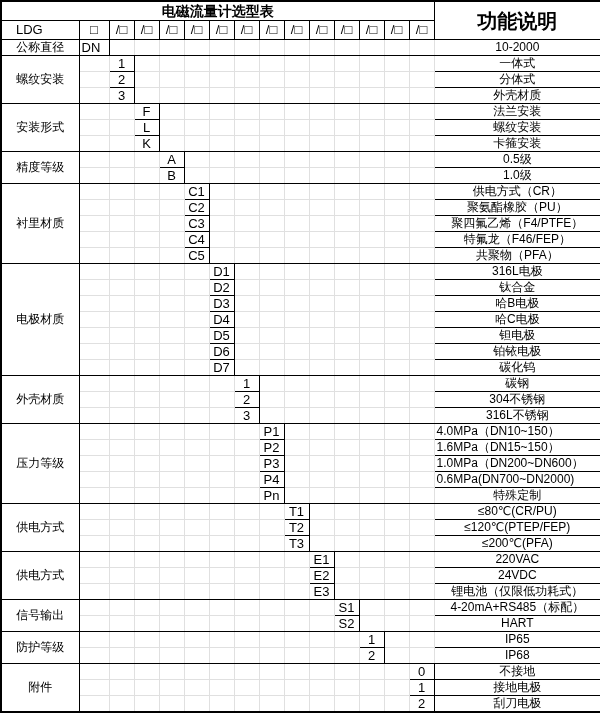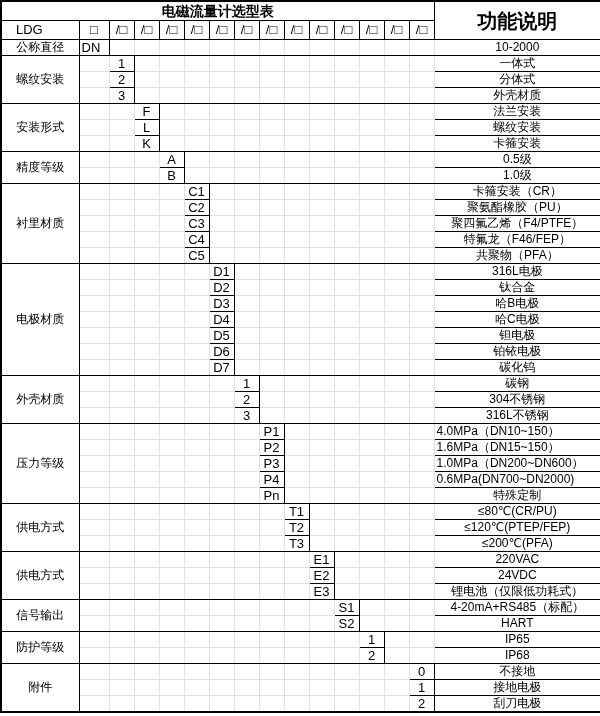--- a/index.html
+++ b/index.html
@@ -251,21 +251,21 @@
         <td class="solid code">C1</td>
         <td class="empty"></td>
         <td class="empty"></td>
         <td class="empty"></td>
         <td class="empty"></td>
         <td class="empty"></td>
         <td class="empty"></td>
         <td class="empty"></td>
         <td class="empty"></td>
         <td class="empty"></td>
-        <td class="solid desc">卡箍安装（CR）</td>
+        <td class="solid desc">供电方式（CR）</td>
       </tr>
       <tr>
         <td class="empty"></td>
         <td class="empty"></td>
         <td class="empty"></td>
         <td class="empty"></td>
         <td class="solid code">C2</td>
         <td class="empty"></td>
         <td class="empty"></td>
         <td class="empty"></td>

